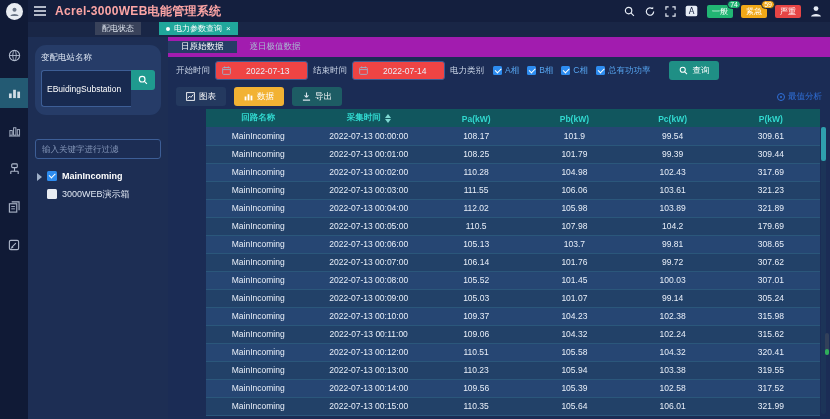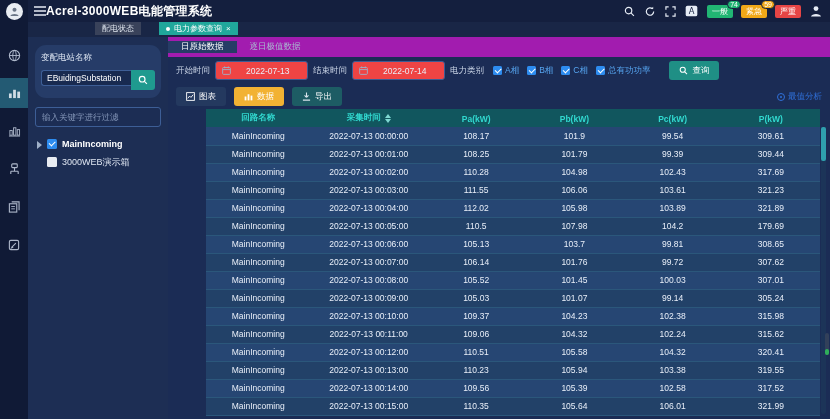--- a/index.html
+++ b/index.html
@@ -14,21 +14,21 @@
   .rail-item { width:28px; height:30px; margin-top:8px; display:flex; align-items:center; justify-content:center; cursor:pointer; }
   .rail-item.active { background:#235a73; }
   .rail-item svg { opacity:.85; }
 
   
   .col { flex:1; display:flex; flex-direction:column; min-width:0; }
 
   
   .topbar { height:22px; display:flex; align-items:center; padding:0 8px 0 6px; position:relative; }
   .icon-btn { display:inline-flex; align-items:center; justify-content:center; cursor:pointer; }
-  .title { font-size:12px; font-weight:bold; color:#ffffff; letter-spacing:.3px; }
+  .title { font-size:12px; font-weight:bold; color:#fca5a5; margin-left:9px; letter-spacing:.3px; }
   .top-right { margin-left:auto; display:flex; align-items:center; gap:9px; }
   .alarm-chips { display:flex; align-items:center; gap:8px; }
   .alarm-chip { position:relative; height:13px; padding:0 5px; border-radius:2px; background:var(--chip,#21b573);
     color:#fff; font-size:8px; display:flex; align-items:center; cursor:pointer; }
   .badge { position:absolute; top:-5px; right:-8px; min-width:12px; height:9px; padding:0 2px; border-radius:5px;
     background:var(--chip,#21b573); border:1px solid #141f3e; color:#fff; font-size:7px; line-height:7px;
     display:flex; align-items:center; justify-content:center; }
   .badge:empty { display:none; }
 
   
@@ -42,25 +42,25 @@
   .nav-chip.active .close::before { content:"×"; }
 
   
   .content { flex:1; display:flex; min-height:0; }
 
   
   .sidebar { width:140px; flex:0 0 140px; background:#1d2e54; padding:8px 7px; }
   .station-panel { background:#263c68; border-radius:11px; padding:7px 6px 8px; }
   .station-label { font-size:8.5px; color:#dce5f2; margin-bottom:6px; }
   .station-row { display:flex; }
-  .station-row input { flex:1; min-width:0; height:16px; background:#182a50; border:1px solid #3d5e96;
+  .station-row input { flex:1; min-width:0; height:37px; background:#182a50; border:1px solid #3d5e96;
     border-right:none; border-radius:3px 0 0 3px; color:#fff; font-size:8.5px; padding:0 5px; outline:none; }
   .station-search { width:24px; height:20px; background:#1f9a8f; border:none; border-radius:0 3px 3px 0;
     display:flex; align-items:center; justify-content:center; cursor:pointer; }
-  .tree-filter { width:100%; height:20px; margin-top:9px; background:#1c2d54; border:1px solid #3d5e96;
+  .tree-filter { width:100%; height:20px; margin-top:24px; background:#1c2d54; border:1px solid #3d5e96;
     border-radius:3px; color:#e8eef8; font-size:8.5px; padding:0 6px; outline:none; }
   .tree-filter::placeholder { color:#8496b8; }
   .tree { margin-top:8px; }
   .tree-item { display:flex; align-items:center; height:18px; gap:5px; cursor:pointer; padding-left:1px; }
   .caret { width:6px; height:8px; position:relative; visibility:hidden; flex:0 0 6px; }
   .tree-item.expanded .caret { visibility:visible; }
   .caret::before { content:""; position:absolute; top:1px; left:1px; border:4px solid transparent; border-left:5px solid #9fb0c8; }
   .cb { width:10px; height:10px; border-radius:1.5px; background:#e8ecf2; flex:0 0 10px; position:relative; }
   .checked > .cb, .checked .cb { background:#2d8cf0; }
   .checked .cb::after { content:""; position:absolute; left:2px; top:2px; width:5px; height:2.5px;

